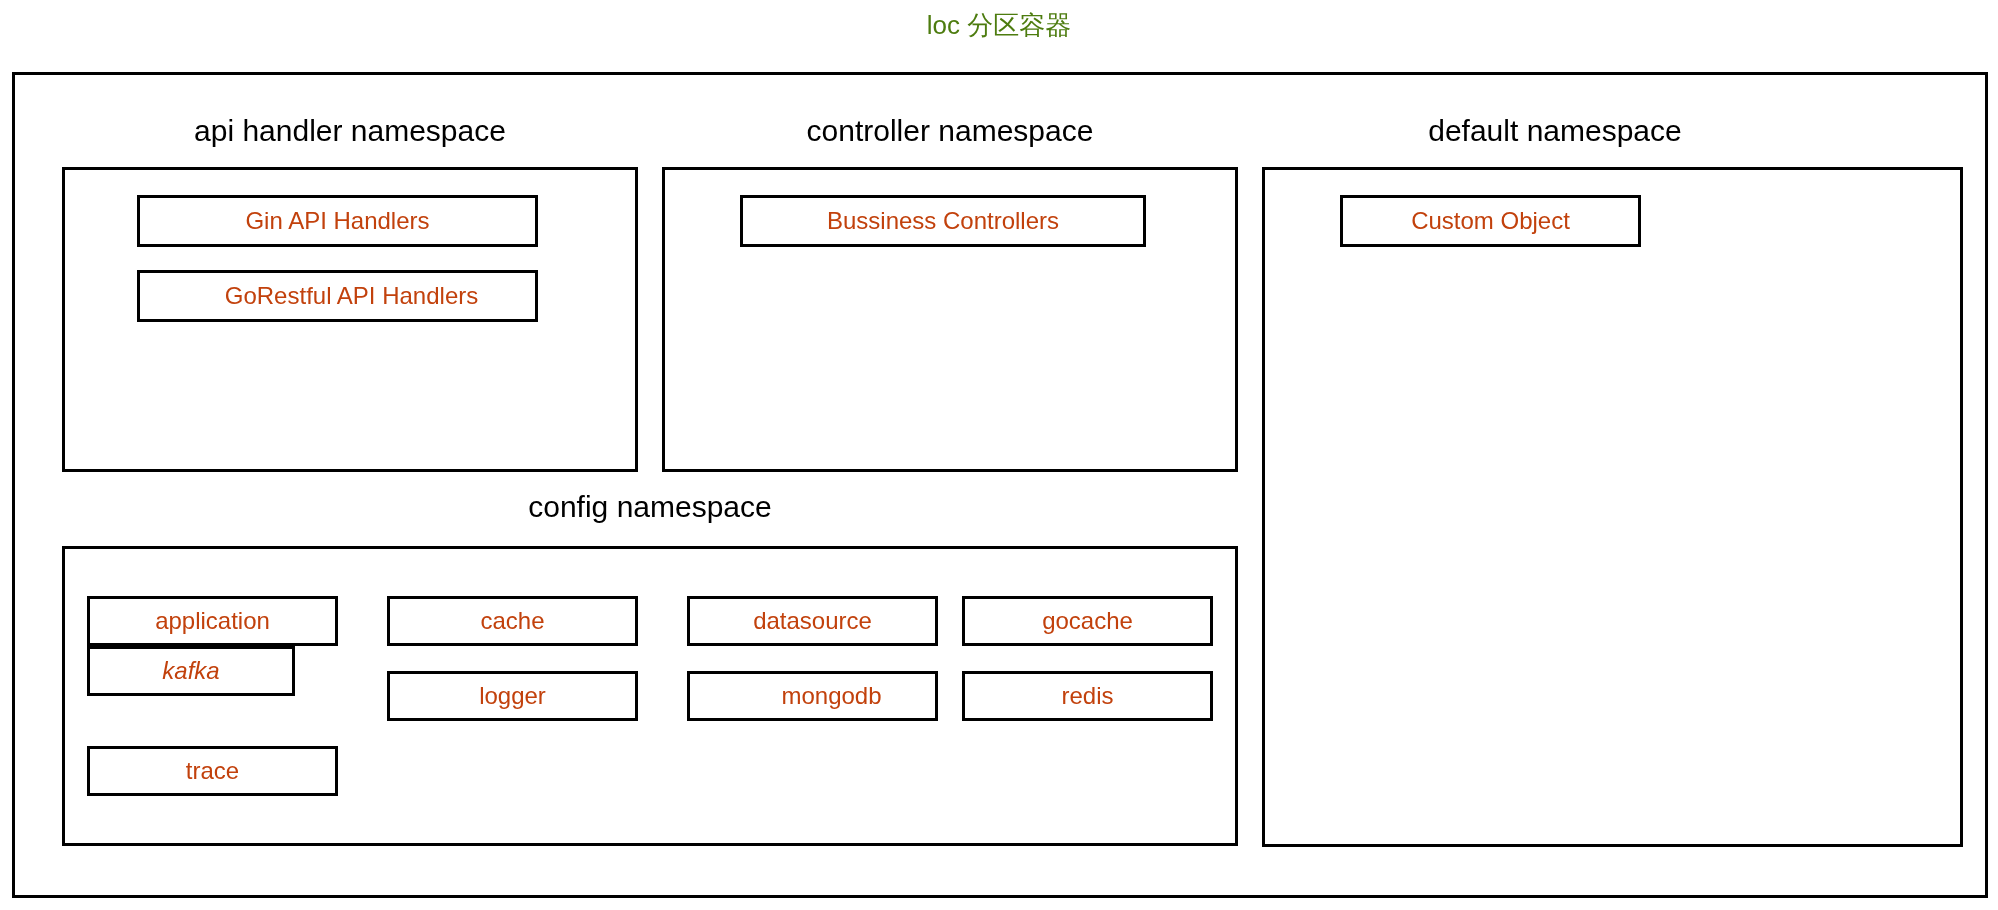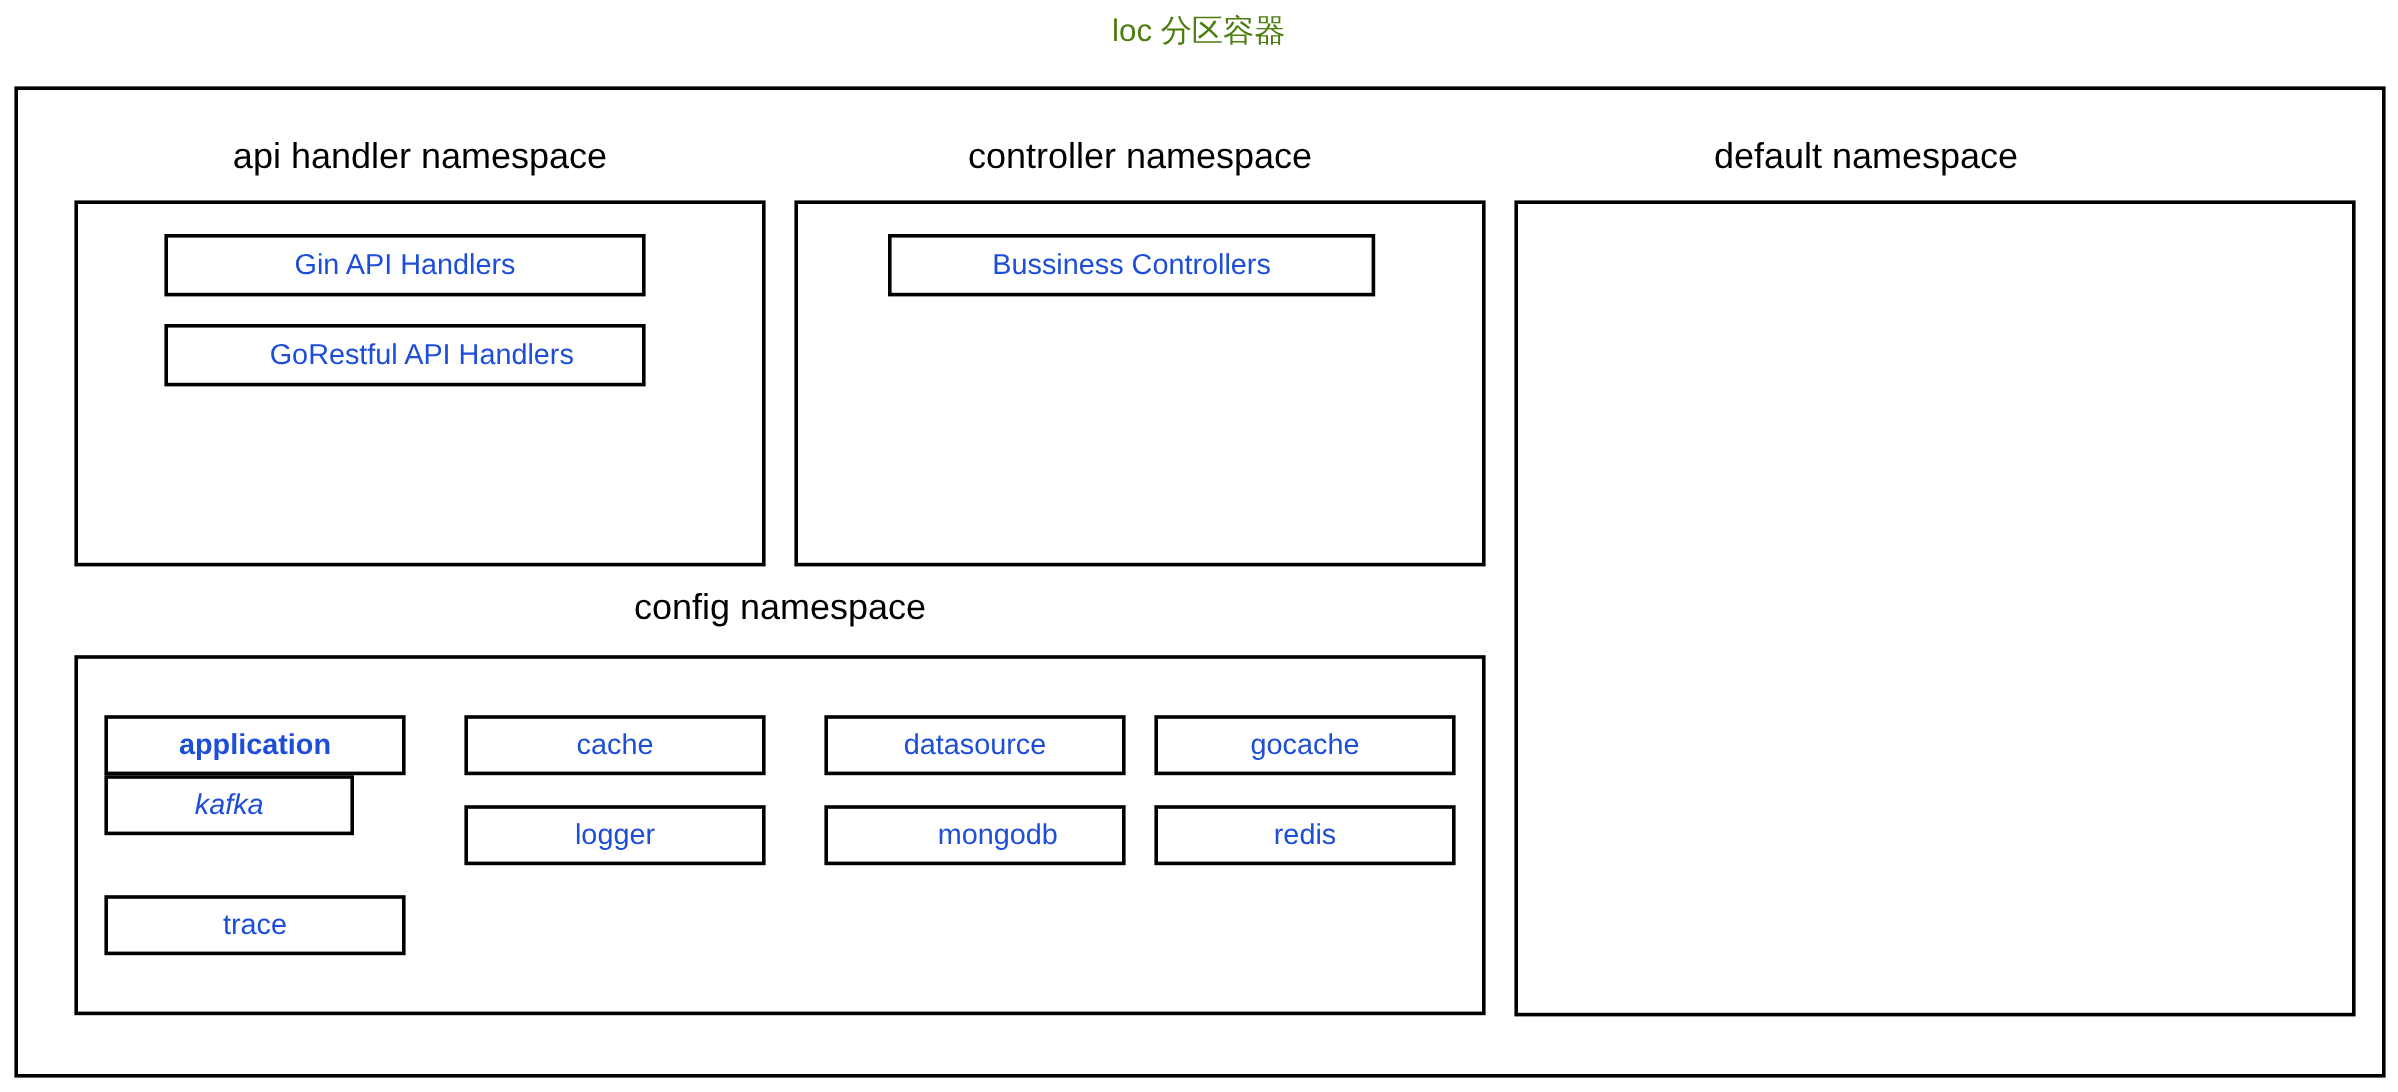--- a/index.html
+++ b/index.html
@@ -53,21 +53,21 @@
   }
   .node {
     position: absolute;
     border: 3px solid #000000;
     background: #ffffff;
     box-sizing: border-box;
     display: flex;
     align-items: center;
     justify-content: center;
     font-size: 24px;
-    color: #1d4ed8;
+    color: #c2410c;
     white-space: nowrap;
     text-align: center;
   }
 </style>
 </head>
 <body>
 
 <div class="canvas">
 
   <div class="diagram-title">loc 分区容器</div>
@@ -78,25 +78,26 @@
   <div class="ns-box" style="left:62px; top:167px; width:576px; height:305px;"></div>
   <div class="node" style="left:137px; top:195px; width:401px; height:52px;">Gin API Handlers</div>
   <div class="node" style="left:137px; top:270px; width:401px; height:52px;padding-left:28px;">GoRestful API Handlers</div>
 
   <div class="ns-label" style="left:662px; top:116px; width:576px;">controller namespace</div>
   <div class="ns-box" style="left:662px; top:167px; width:576px; height:305px;"></div>
   <div class="node" style="left:740px; top:195px; width:406px; height:52px;">Bussiness Controllers</div>
 
   <div class="ns-label" style="left:1205px; top:116px; width:700px;">default namespace</div>
   <div class="ns-box" style="left:1262px; top:167px; width:701px; height:680px;"></div>
+  <div class="node" style="left:1340px; top:195px; width:301px; height:52px;">Custom Object</div>
 
   <div class="ns-label" style="left:400px; top:492px; width:500px;">config namespace</div>
   <div class="ns-box" style="left:62px; top:546px; width:1176px; height:300px;"></div>
 
-  <div class="node" style="left:87px; top:596px; width:251px; height:50px;font-weight:bold;">application</div>
+  <div class="node" style="left:87px; top:596px; width:251px; height:50px;">application</div>
   <div class="node" style="left:387px; top:596px; width:251px; height:50px;">cache</div>
   <div class="node" style="left:687px; top:596px; width:251px; height:50px;">datasource</div>
   <div class="node" style="left:962px; top:596px; width:251px; height:50px;">gocache</div>
 
   <div class="node" style="left:87px; top:646px; width:208px; height:50px;font-style:italic;">kafka</div>
   <div class="node" style="left:387px; top:671px; width:251px; height:50px;">logger</div>
   <div class="node" style="left:687px; top:671px; width:251px; height:50px;padding-left:38px;">mongodb</div>
   <div class="node" style="left:962px; top:671px; width:251px; height:50px;">redis</div>
 
   <div class="node" style="left:87px; top:746px; width:251px; height:50px;">trace</div>

